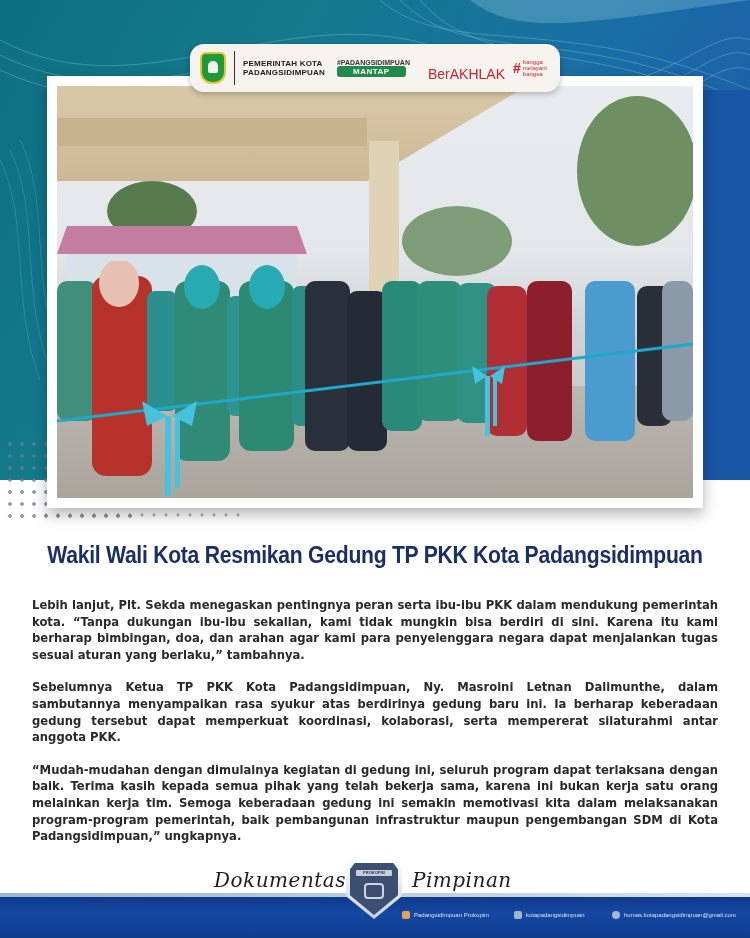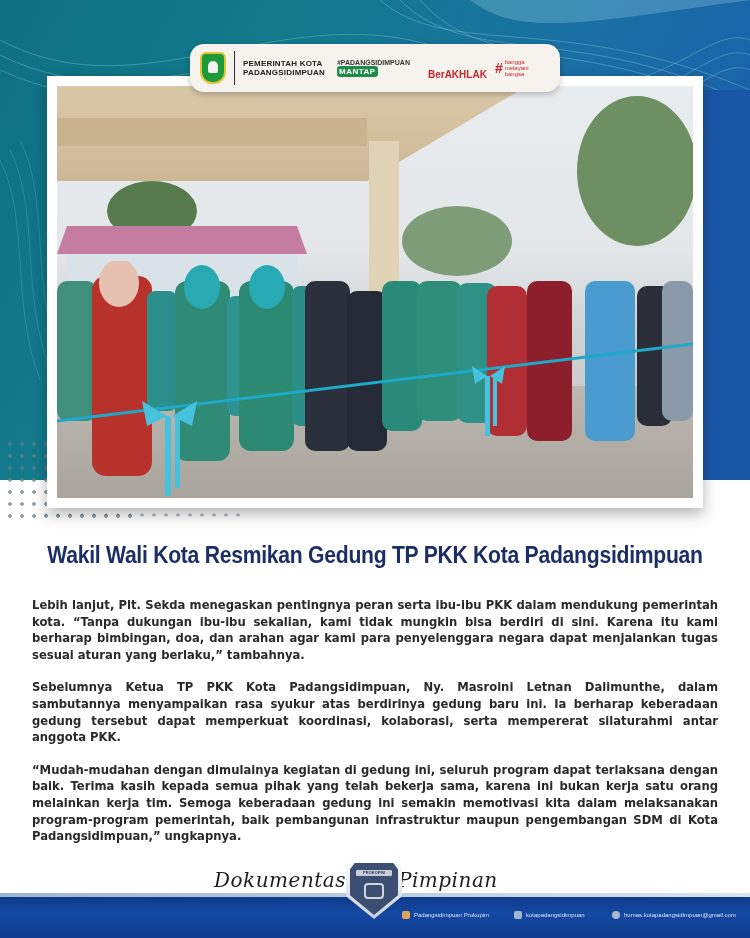--- a/index.html
+++ b/index.html
@@ -42,22 +42,22 @@
     border: 2px solid #e2c531; position: relative;
   }
   .crest::after {
     content: ""; position: absolute; left: 6px; top: 7px; width: 10px; height: 12px;
     background: #f2f2f2; border-radius: 5px 5px 2px 2px;
   }
   .strip-divider { width: 1px; height: 34px; background: #333; }
   .gov-name { font-family: "Liberation Sans", sans-serif; font-weight: 700; font-size: 8px; line-height: 9px; color: #222; letter-spacing: 0.2px; }
   .mantap { display: flex; flex-direction: column; align-items: flex-start; margin-left: 4px; }
   .mantap-top { font-family: "Liberation Sans", sans-serif; font-weight: 700; font-size: 7px; color: #333; }
-  .mantap-badge { background: #1f8a4a; color: #fff; font-family: "Liberation Sans", sans-serif; font-weight: 700; font-size: 8px; padding: 1px 2px; border-radius: 3px; letter-spacing: 0.5px; }
-  .berakhlak { font-family: "Liberation Sans", sans-serif; font-weight: 700; font-size: 10px; color: #c8262c; margin-left: 10px; margin-top: 12px; }
+  .mantap-badge { background: #1f8a4a; color: #fff; font-family: "Liberation Sans", sans-serif; font-weight: 700; font-size: 8px; padding: 1px 16px; border-radius: 3px; letter-spacing: 0.5px; }
+  .berakhlak { font-family: "Liberation Sans", sans-serif; font-weight: 400; font-size: 14px; color: #c8262c; margin-left: 10px; margin-top: 12px; }
   .bangga { font-family: "Liberation Sans", sans-serif; font-size: 6px; line-height: 6px; color: #c8262c; display: flex; align-items: center; gap: 2px; }
   .bangga .hash { font-size: 14px; font-weight: 700; }
 
   
   .photo-frame {
     position: absolute; left: 47px; top: 76px; width: 656px; height: 432px;
     background: #ffffff; padding: 10px;
     box-shadow: 0 6px 14px rgba(0,0,0,0.3);
     z-index: 3;
   }
@@ -106,21 +106,21 @@
   .footer-band::before {
     content: ""; position: absolute; left: 0; top: -4px; width: 750px; height: 4px;
     background: linear-gradient(90deg, #9db6cf, #d8e3ee);
   }
   .dok-left, .dok-right {
     position: absolute; top: 868px;
     font-family: "DejaVu Serif", serif; font-style: italic; font-size: 20px; color: #1e1e1e;
     letter-spacing: 0.5px;
   }
   .dok-left { left: 214px; }
-  .dok-right { left: 398px; font-style: italic; }
+  .dok-right { left: 412px; font-style: italic; }
   .badge {
     position: absolute; left: 346px; top: 859px; width: 56px; height: 60px; z-index: 4;
     background: linear-gradient(#ffffff, #c7cfda);
     clip-path: polygon(10% 0, 90% 0, 100% 12%, 100% 62%, 50% 100%, 0 62%, 0 12%);
   }
   .badge-inner {
     position: absolute; left: 4px; top: 4px; width: 48px; height: 52px;
     background: #3c4f73;
     clip-path: polygon(10% 0, 90% 0, 100% 12%, 100% 62%, 50% 100%, 0 62%, 0 12%);
   }

